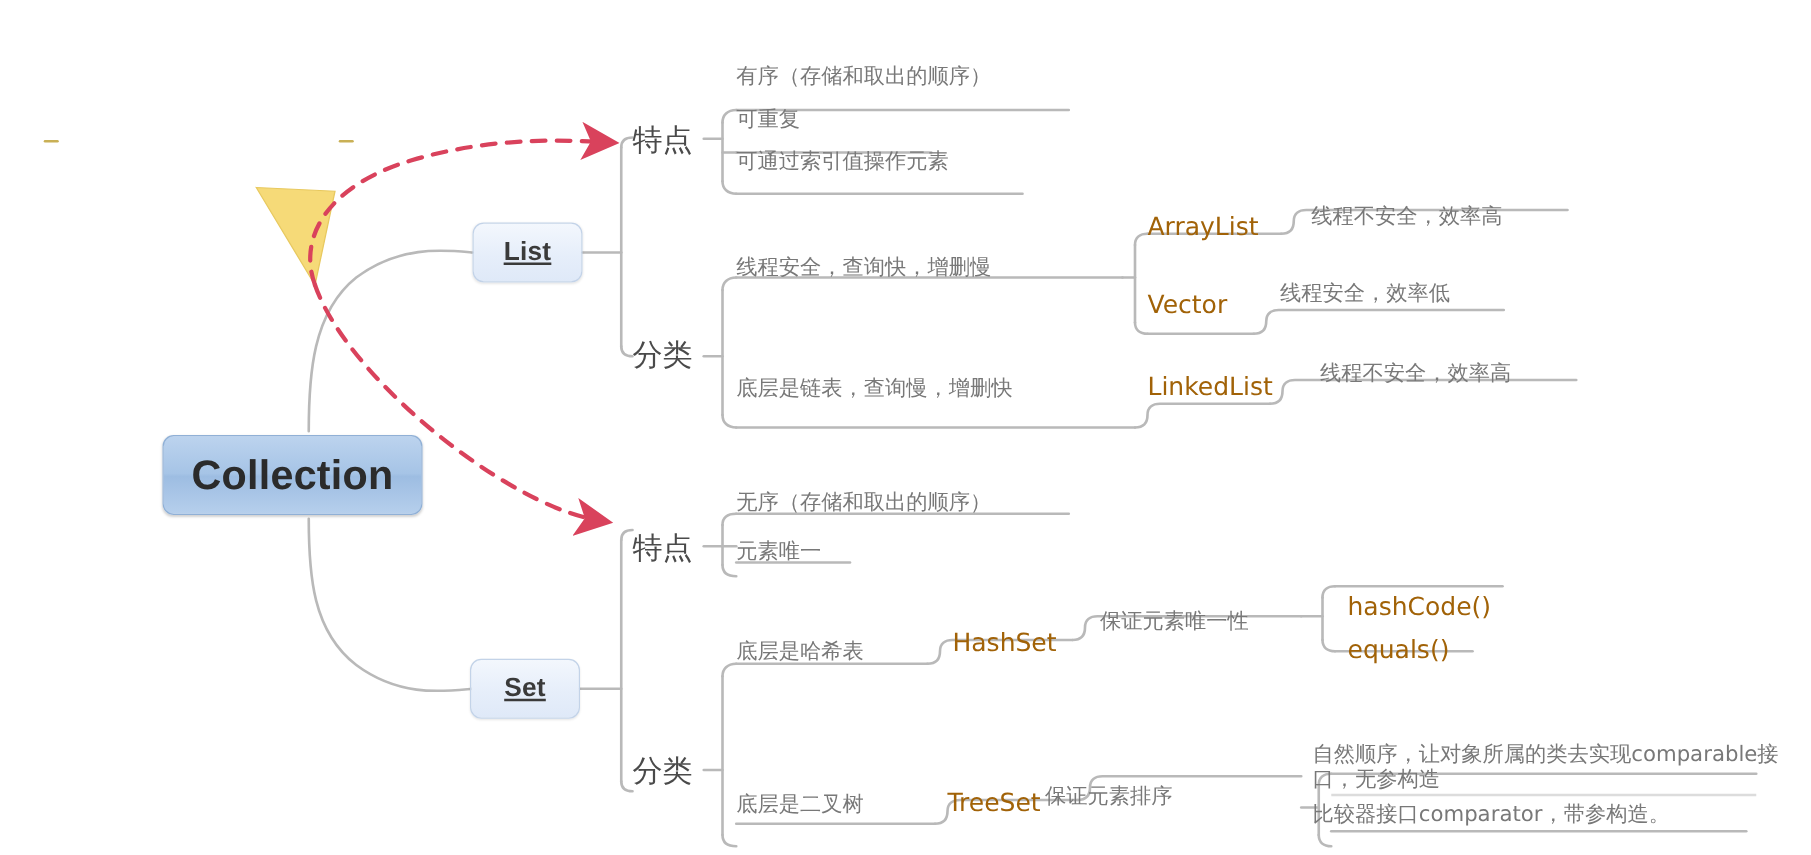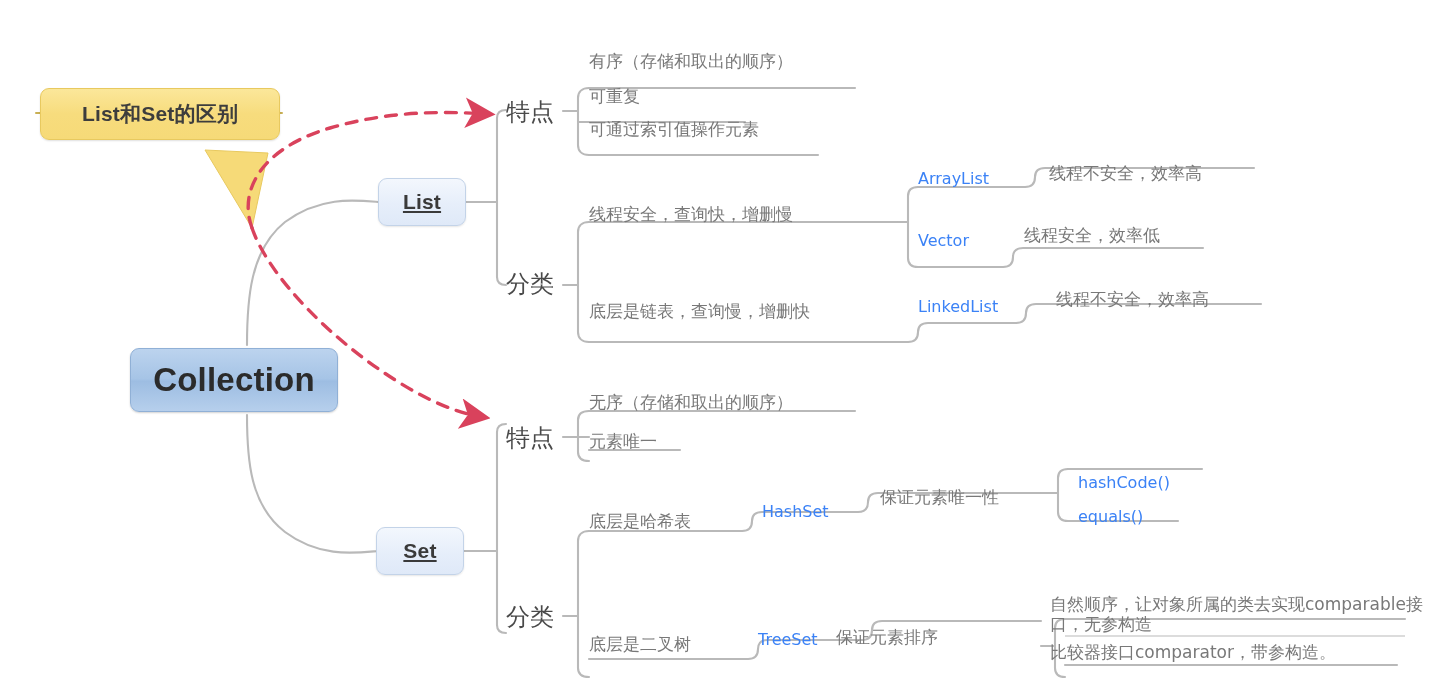--- a/index.html
+++ b/index.html
@@ -67,22 +67,22 @@
     font-size: 17px;
     white-space: nowrap;
     line-height: 1.15;
   }
   .leaf.cn {
     font-family: "DejaVu Sans", "Liberation Sans", sans-serif;
     color: #787878;
   }
   .leaf.en {
     font-family: "DejaVu Sans", "Liberation Sans", sans-serif;
-    color: #3b82f6;
-    font-size: 16px;
+    color: #a16207;
+    font-size: 20px;
   }
   .leaf.dark {
     color: #4a4a4a;
     font-size: 24px;
   }
   .leaf.two-line {
     white-space: normal;
     line-height: 1.18;
   }
 </style>
@@ -193,23 +193,20 @@
       <path d="M36,113 L46,113"></path>
       <path d="M272,113 L282,113"></path>
     </g>
 
     <g fill="none" stroke="#d9425c" stroke-width="3.4" stroke-dasharray="11 9" stroke-linecap="round">
       <path d="M252,228 C238,190 262,148 330,128 C395,109 452,112 488,114" marker-end="url(#redArrow)"></path>
       <path d="M252,228 C268,275 330,340 400,383 C444,410 470,415 483,417" marker-end="url(#redArrow)"></path>
     </g>
   </svg>
 
-  <div class="chip chip-callout" style="left:40px; top:88px; width:240px; height:52px;">
-    <span>List和Set的区别</span>
-  </div>
 
   <div class="chip chip-root" style="left:130px; top:348px; width:208px; height:64px;">
     <span>Collection</span>
   </div>
 
   <div class="chip chip-branch" style="left:378px; top:178px; width:88px; height:48px;">
     <span>List</span>
   </div>
 
   <div class="chip chip-branch" style="left:376px; top:527px; width:88px; height:48px;">

